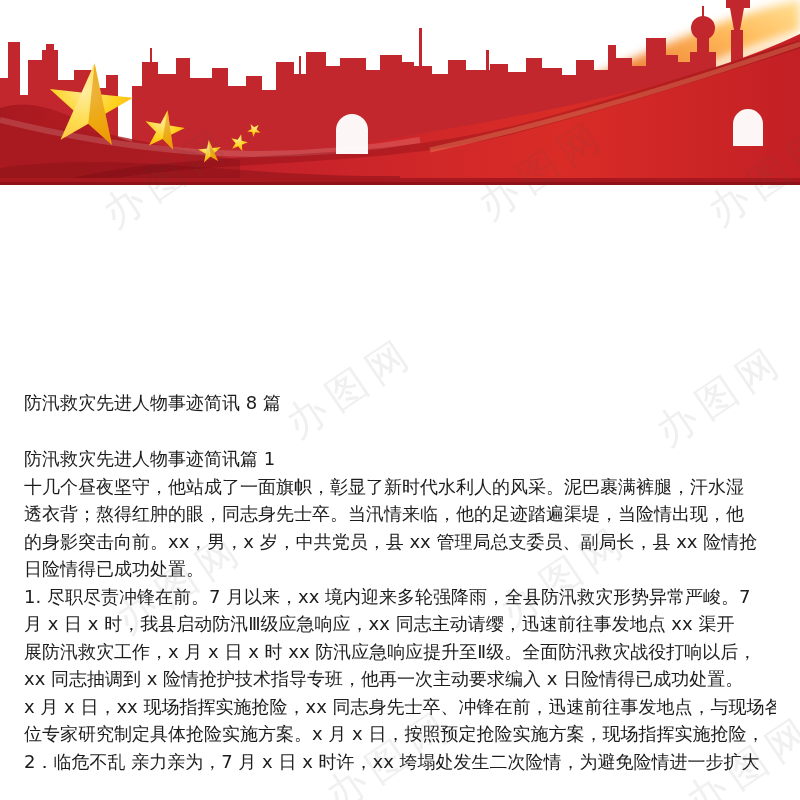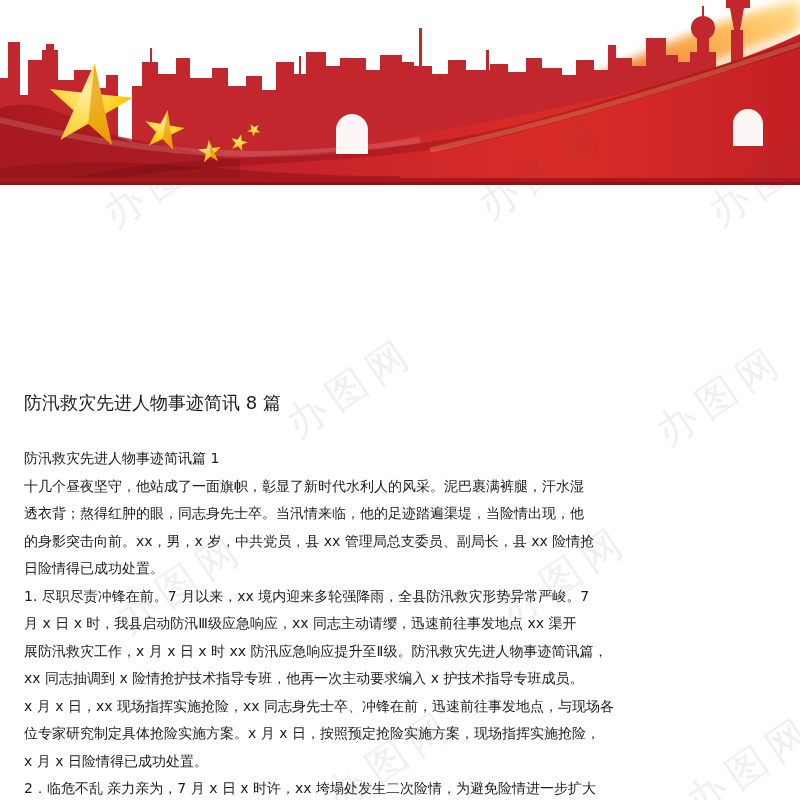--- a/index.html
+++ b/index.html
@@ -19,21 +19,21 @@
   .wm:nth-of-type(5){left:648px;top:368px;}
   .wm:nth-of-type(6){left:492px;top:548px;}
   .wm:nth-of-type(7){left:108px;top:556px;}
   .wm:nth-of-type(8){left:318px;top:732px;}
   .wm:nth-of-type(9){left:678px;top:738px;}
   
   .doc{position:relative;z-index:2;padding:0 24px;}
   .doc-title{margin:207px 0 0;font-size:18px;line-height:22px;font-weight:normal;
              text-align:left;color:#1c1c1c;}
   .doc-body{margin-top:31px;}
-  .doc-line{font-size:14px;line-height:27.5px;color:#1c1c1c;white-space:nowrap;overflow:hidden;}
+  .doc-line{font-size:18px;line-height:27.5px;color:#1c1c1c;white-space:nowrap;overflow:hidden;}
 </style>
 </head>
 <body>
 
 <div class="viewport">
 
   <div class="banner">
     <svg width="800" height="185" viewBox="0 0 800 185">
       <defs>
         <linearGradient id="ribbonGrad" x1="0" y1="0" x2="1" y2="0">
@@ -181,22 +181,21 @@
   <main class="doc">
     <h1 class="doc-title">防汛救灾先进人物事迹简讯 8 篇</h1>
     <div class="doc-body">
         <div class="doc-line">防汛救灾先进人物事迹简讯篇 1</div>
         <div class="doc-line">十几个昼夜坚守，他站成了一面旗帜，彰显了新时代水利人的风采。泥巴裹满裤腿，汗水湿</div>
         <div class="doc-line">透衣背；熬得红肿的眼，同志身先士卒。当汛情来临，他的足迹踏遍渠堤，当险情出现，他</div>
         <div class="doc-line">的身影突击向前。xx，男，x 岁，中共党员，县 xx 管理局总支委员、副局长，县 xx 险情抢</div>
         <div class="doc-line">日险情得已成功处置。</div>
         <div class="doc-line">1. 尽职尽责冲锋在前。7 月以来，xx 境内迎来多轮强降雨，全县防汛救灾形势异常严峻。7</div>
         <div class="doc-line">月 x 日 x 时，我县启动防汛Ⅲ级应急响应，xx 同志主动请缨，迅速前往事发地点 xx 渠开</div>
-        <div class="doc-line">展防汛救灾工作，x 月 x 日 x 时 xx 防汛应急响应提升至Ⅱ级。防汛救灾先进人物事迹简讯篇，</div>
-        <div class="doc-line">xx 同志抽调到 x 险情抢护技术指导专班，他再一次主动要求编入 x 护技术指导专班成员。</div>
+        <div class="doc-line">展防汛救灾工作，x 月 x 日 x 时 xx 防汛应急响应提升至Ⅱ级。全面防汛救灾战役打响以后，</div>
+        <div class="doc-line">xx 同志抽调到 x 险情抢护技术指导专班，他再一次主动要求编入 x 日险情得已成功处置。</div>
         <div class="doc-line">x 月 x 日，xx 现场指挥实施抢险，xx 同志身先士卒、冲锋在前，迅速前往事发地点，与现场各</div>
         <div class="doc-line">位专家研究制定具体抢险实施方案。x 月 x 日，按照预定抢险实施方案，现场指挥实施抢险，</div>
-        <div class="doc-line">x 月 x 日险情得已成功处置。</div>
         <div class="doc-line">2．临危不乱 亲力亲为，7 月 x 日 x 时许，xx 垮塌处发生二次险情，为避免险情进一步扩大</div>
       </div>
   </main>
 
 </div>
 
 </body></html>

